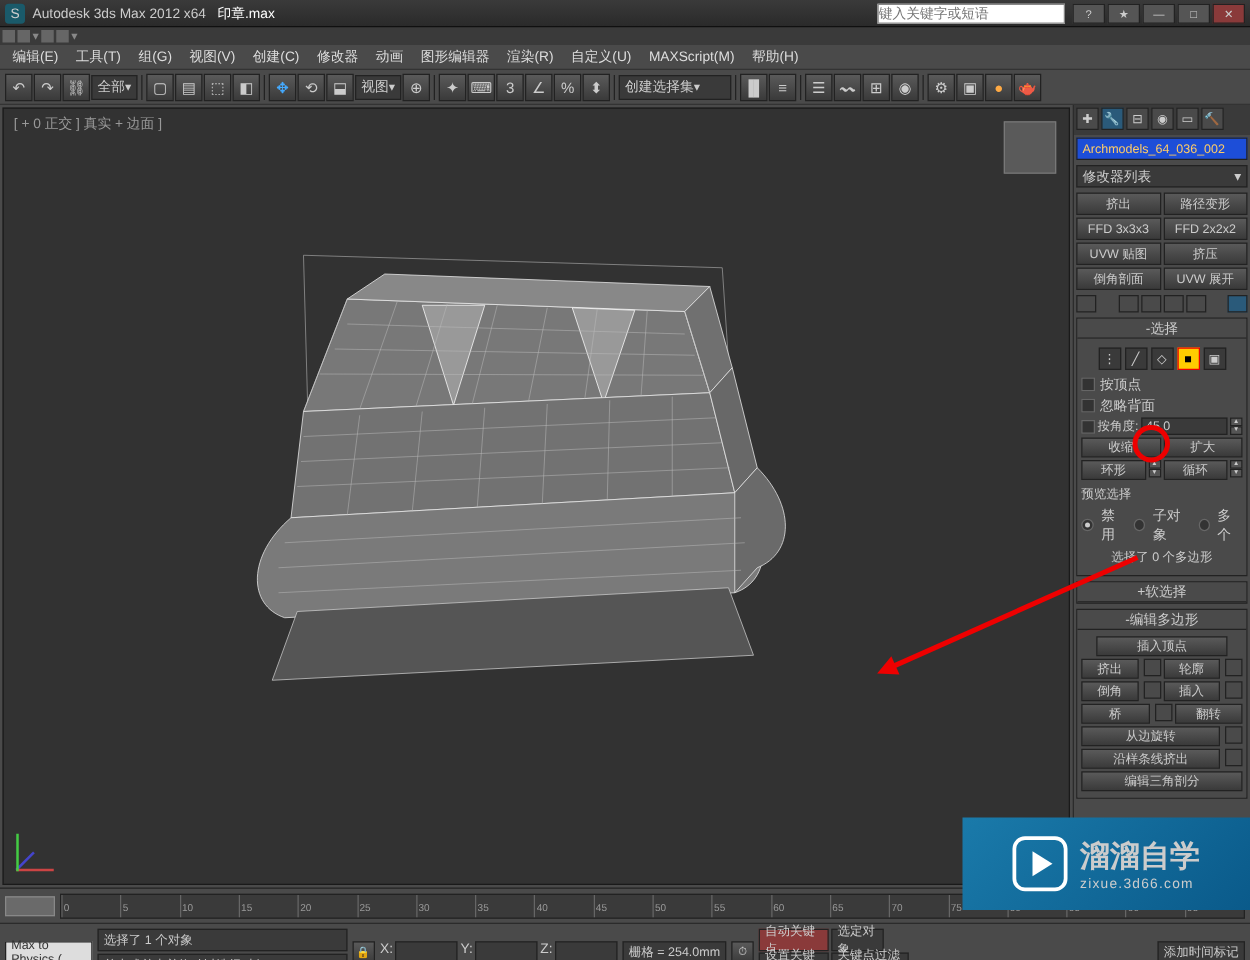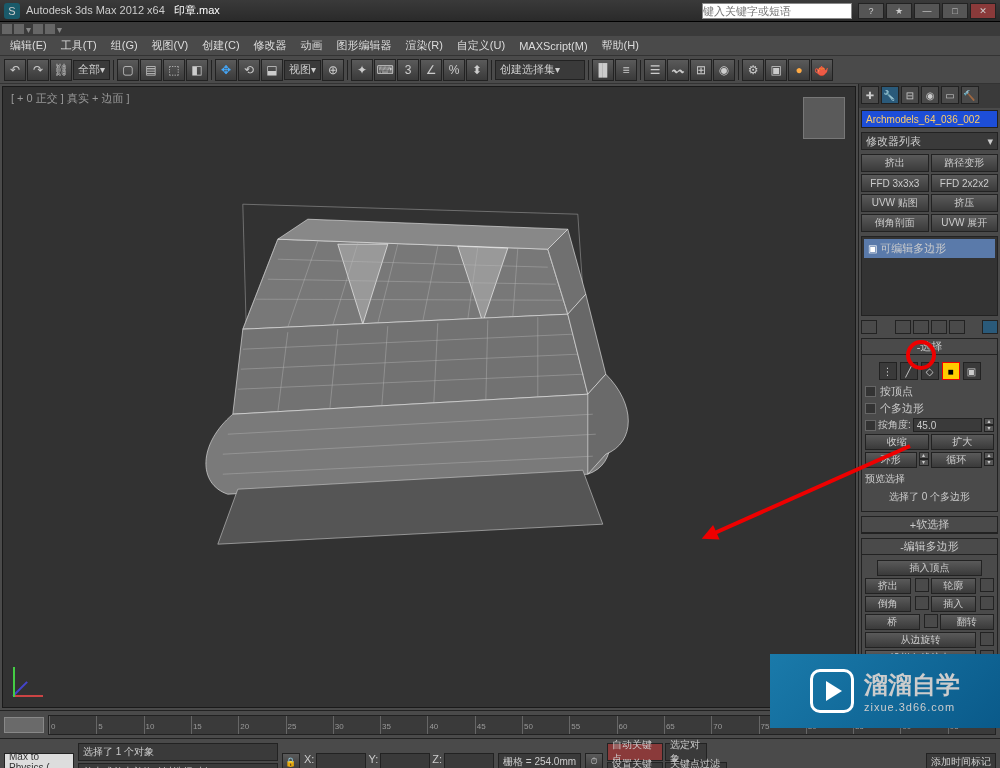--- a/index.html
+++ b/index.html
@@ -238,23 +238,20 @@
     <div class="btn-grid">
       <div class="grid-btn">挤出</div>
       <div class="grid-btn">路径变形</div>
       <div class="grid-btn">FFD 3x3x3</div>
       <div class="grid-btn">FFD 2x2x2</div>
       <div class="grid-btn">UVW 贴图</div>
       <div class="grid-btn">挤压</div>
       <div class="grid-btn">倒角剖面</div>
       <div class="grid-btn">UVW 展开</div>
     </div>
-    <div class="mod-stack">
-      <div class="stack-item">▣ <span>可编辑多边形</span></div>
-    </div>
     <div class="stack-tools">
       <div class="st-btn"></div>
       <div style="display:flex;gap:2px">
         <div class="st-btn"></div>
         <div class="st-btn"></div>
         <div class="st-btn"></div>
         <div class="st-btn"></div>
       </div>
       <div class="st-btn" style="background:#2a5a7a"></div>
     </div>
@@ -268,21 +265,21 @@
           <div class="sel-icon">◇</div>
           <div class="sel-icon poly">■</div>
           <div class="sel-icon">▣</div>
         </div>
         <div class="check-row">
             <div class="checkbox"></div>
             <span>按顶点</span>
           </div>
         <div class="check-row">
             <div class="checkbox"></div>
-            <span>个多边形</span>
+            <span>忽略背面</span>
           </div>
         <div class="spin-row">
             <div class="checkbox"></div>
             <span style="font-size:10px">按角度:</span>
             <div class="spinner">45.0</div>
             <div class="spin-btns">
               <div class="spin-btn">▴</div>
               <div class="spin-btn">▾</div>
             </div>
           </div>
@@ -296,20 +293,28 @@
               <div class="spin-btn">▴</div>
               <div class="spin-btn">▾</div>
             </div>
             <div class="p-btn">循环</div>
             <div class="spin-btns">
               <div class="spin-btn">▴</div>
               <div class="spin-btn">▾</div>
             </div>
           </div>
         <div style="font-size:10px;margin-top:4px">预览选择</div>
+        <div class="radio-row">
+          <div class="radio on"></div>
+            <span>禁用</span>
+          <div class="radio"></div>
+            <span>子对象</span>
+          <div class="radio"></div>
+            <span>多个</span>
+        </div>
         <div style="text-align:center;font-size:10px;margin:4px 0">选择了 0 个多边形</div>
       </div>
     </div>
 
     <div class="rollout">
       <div class="rollout-header">+ <span>软选择</span></div>
     </div>
 
     <div class="rollout">
       <div class="rollout-header">- <span>编辑多边形</span></div>

